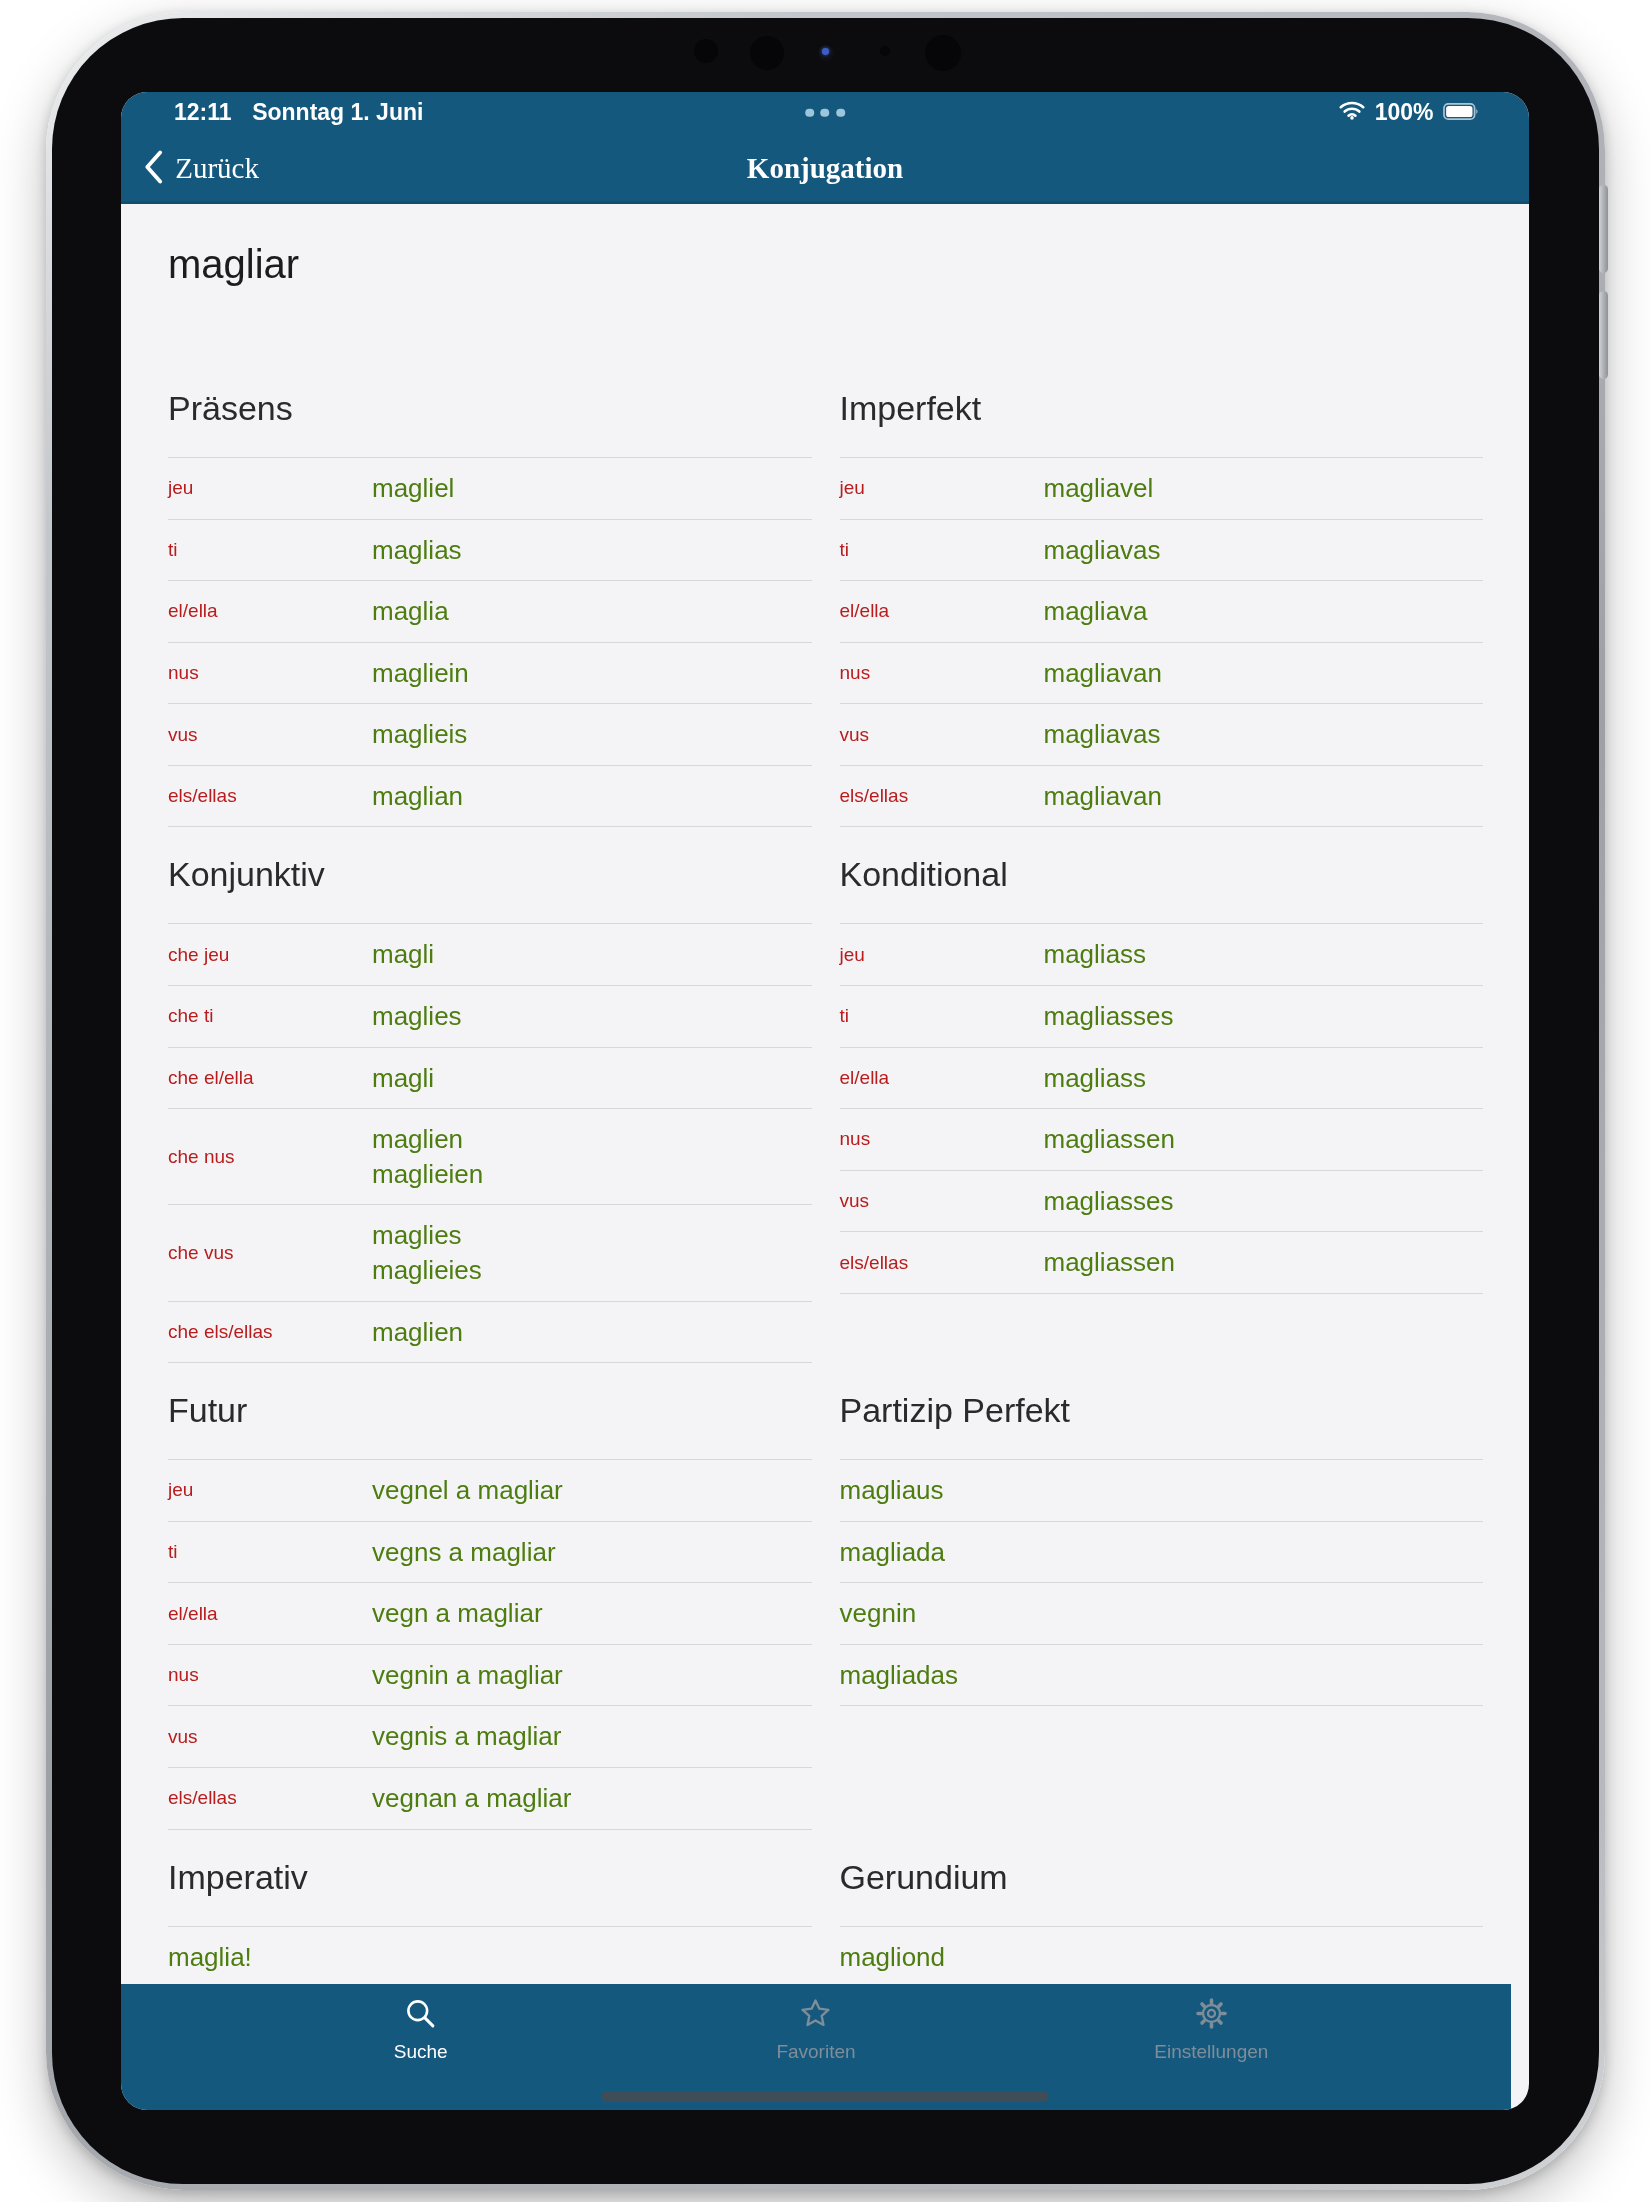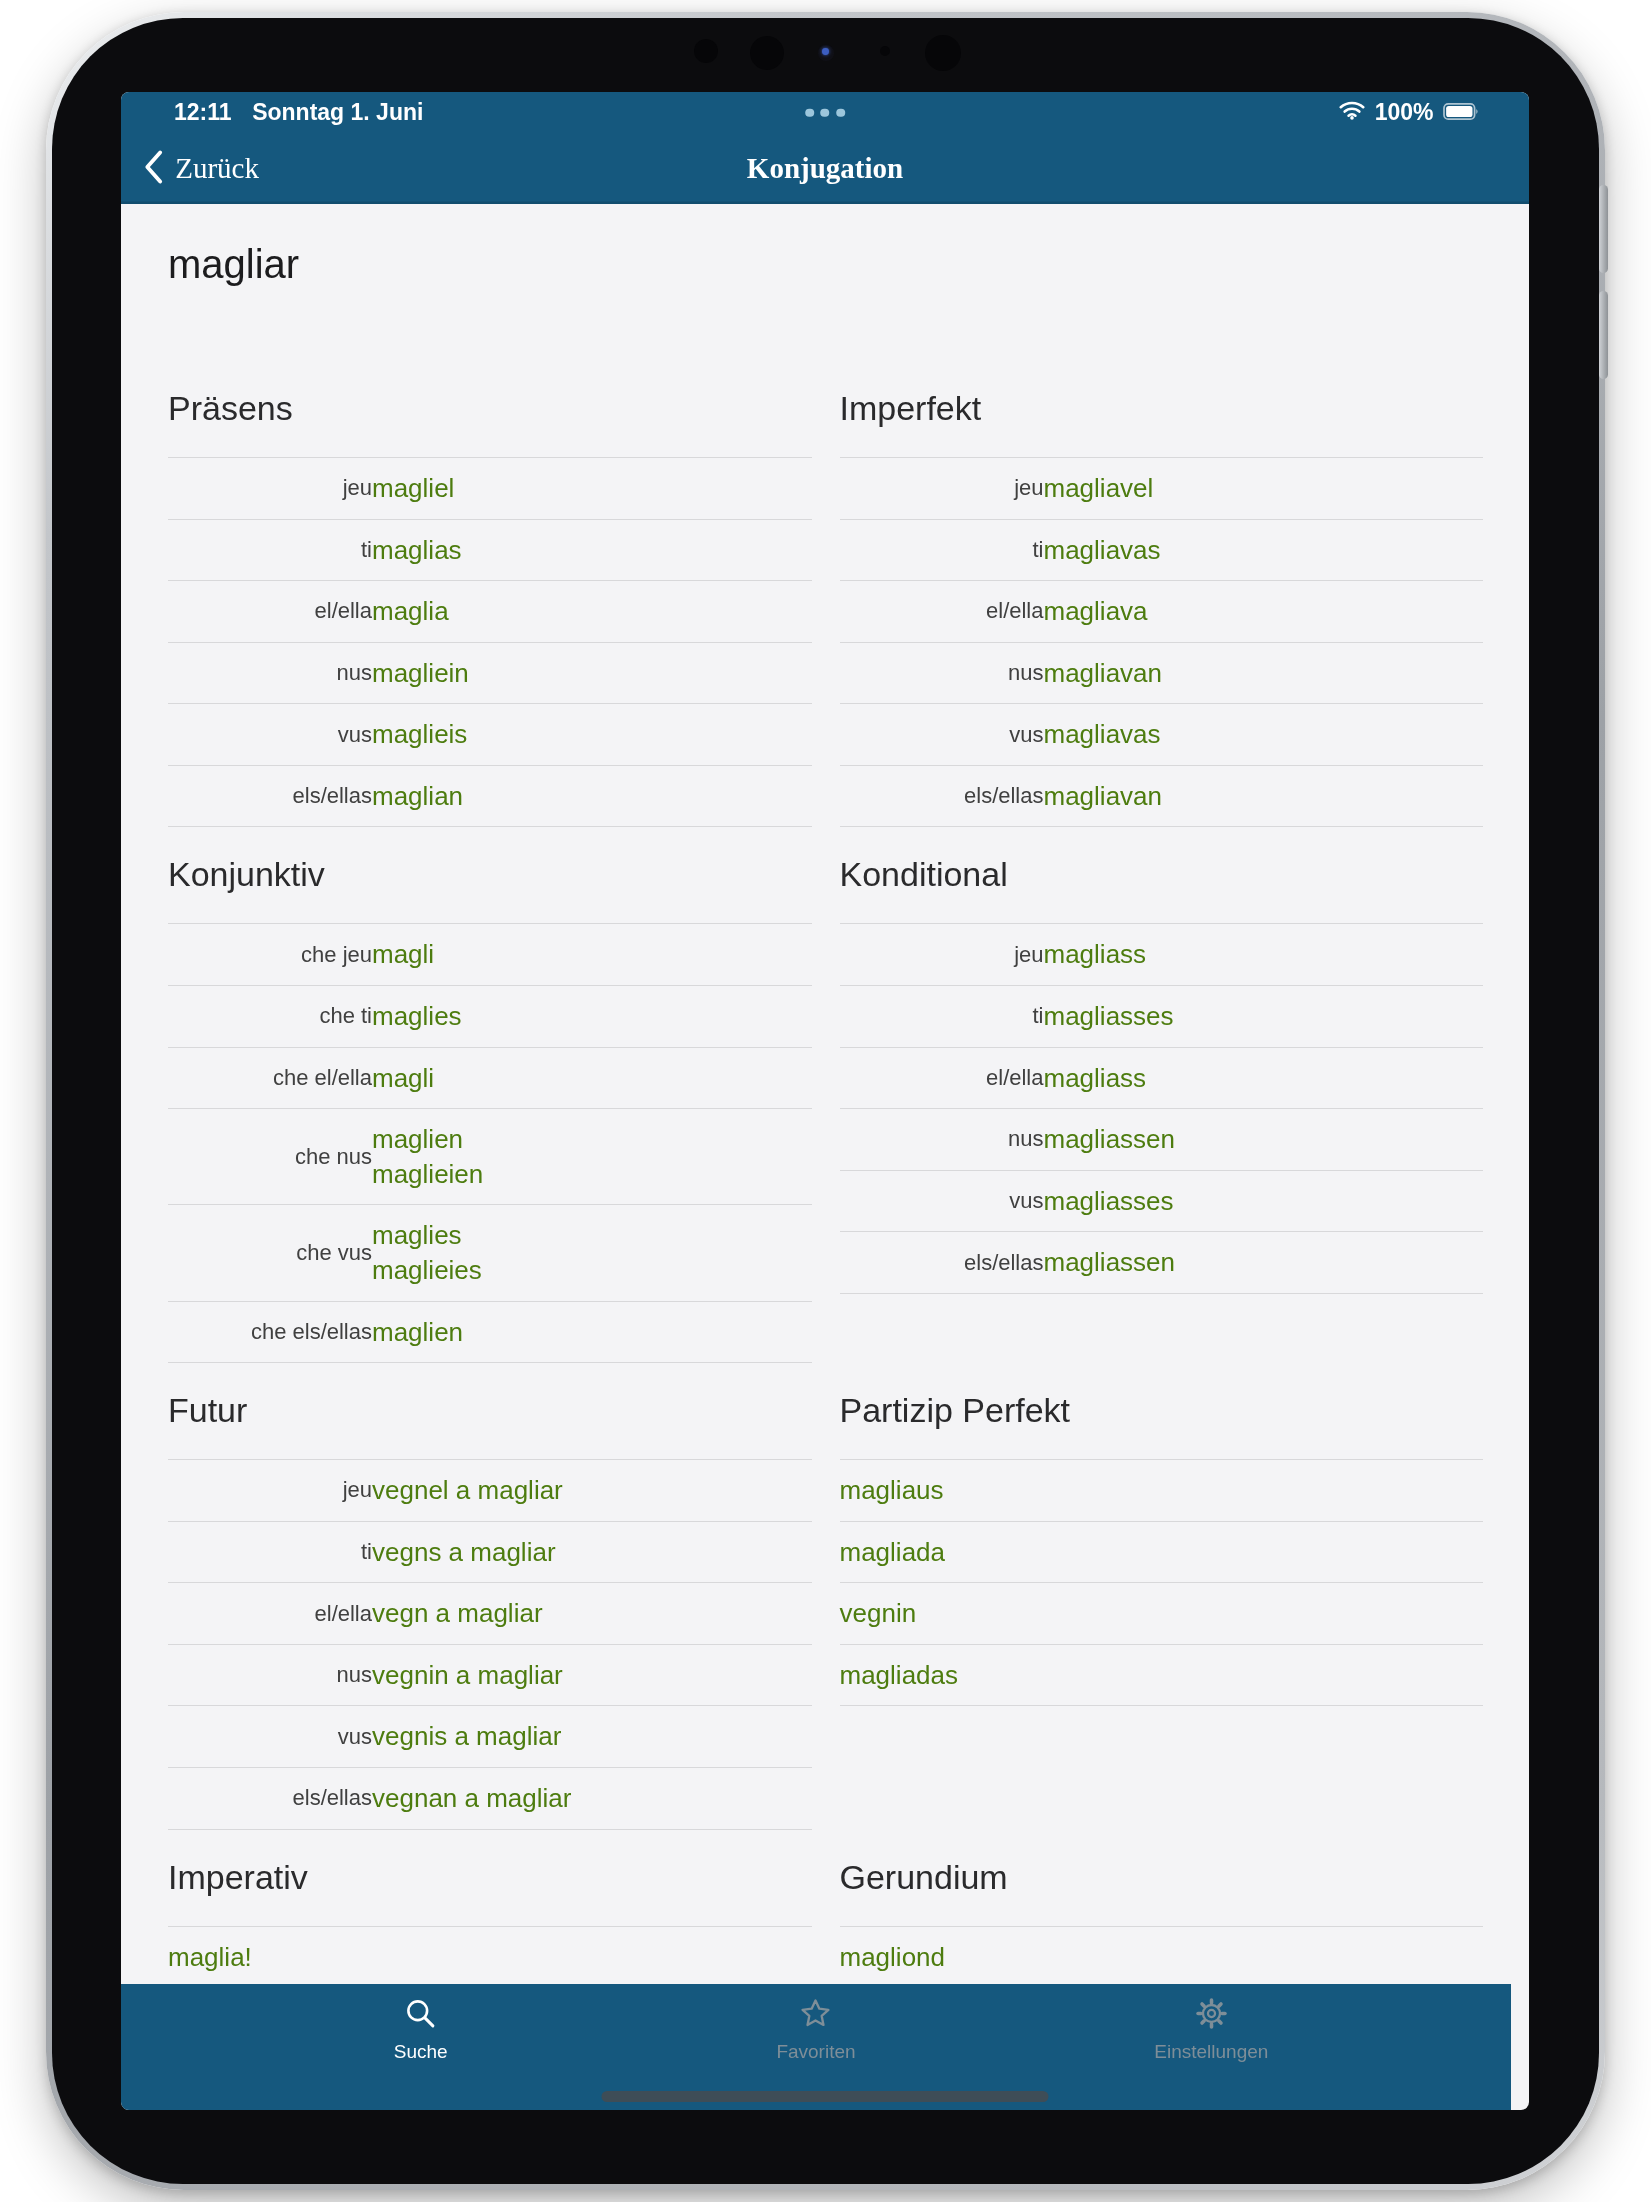--- a/index.html
+++ b/index.html
@@ -11,21 +11,21 @@
           background:linear-gradient(145deg,#eceef0 0%,#c3c6ca 16%,#9da1a6 55%,#b6b9bd 88%,#d3d5d8 100%);
           box-shadow:0 19px 52px rgba(0,0,0,.25),0 3.4px 12px rgba(0,0,0,.18);}
   .bezel{position:absolute;left:6px;top:6px;right:6px;bottom:6px;border-radius:131px;background:#0c0c0e;}
   .cam{position:absolute;border-radius:50%;background:#060608;}
   .cam-lens{position:absolute;border-radius:50%;background:#101016;}
   .cam-lens::after{content:"";position:absolute;left:4.3px;top:3.4px;width:6.9px;height:6.9px;border-radius:50%;
                    background:#3c5ec2;box-shadow:0 0 3.4px #3c5ec2;}
   .side-btn{position:absolute;right:-3.4px;width:9.5px;border-radius:5.2px;
             background:linear-gradient(90deg,#cfd2d6,#8e9296);}
   
-  .screen{position:absolute;left:69px;top:74px;width:1408px;height:2018px;border-radius:8px;
+  .screen{position:absolute;left:69px;top:74px;width:1408px;height:2018px;border-radius:26px;
           background:#F4F4F6;overflow:hidden;}
 
   
   .status-bar{height:41px;background:#15587E;display:flex;align-items:center;
               padding:0 50px 0 53px;color:#fff;font-size:23px;position:relative;}
   .sb-time{font-weight:700;margin-right:20.6px;}
   .sb-date{font-weight:700;}
   .sb-dots{position:absolute;left:50%;top:50%;transform:translate(-50%,-50%);display:flex;gap:6.9px;}
   .sb-dots i{width:8.6px;height:8.6px;border-radius:50%;background:#9CC6DC;}
   .sb-right{margin-left:auto;display:flex;align-items:center;gap:9.5px;}
@@ -42,21 +42,21 @@
   
   .content{position:absolute;left:0;right:0;top:112px;bottom:126px;overflow:hidden;
            padding:0 46px 0 47px;}
   .word-title{margin:38px 0 0 0;font-size:40px;font-weight:400;color:#1c1c1e;}
   .sections{margin-top:102px;display:grid;grid-template-columns:1fr 1fr;column-gap:82px;row-gap:50px;
             align-items:start;gap:28px;}
   .section h2{margin:0 0 29px 0;font-size:34px;font-weight:400;color:#2a2a2c;}
   .ctable{border-bottom:1.7px solid #D8D8DA;}
   .crow{display:flex;align-items:center;border-top:1.7px solid #D8D8DA;padding:13px 0;
         min-height:55px;box-sizing:border-box;}
-  .pronoun{flex:none;width:204px;font-size:22px;color:#404040;text-align:right;}
+  .pronoun{flex:none;width:204px;font-size:19px;color:#b91c1c;}
   .forms{font-size:26px;color:#4d7c0f;line-height:1.33;}
 
   
   .tab-bar{position:absolute;left:0;right:18px;bottom:0;height:126px;background:#15587E;
            display:flex;justify-content:space-around;align-items:flex-start;
            padding:13px 102px 0 102px;box-sizing:border-box;}
   .tab-item{display:flex;flex-direction:column;align-items:center;gap:7.7px;color:#7E8E98;
             width:189px;cursor:pointer;}
   .tab-item.active{color:#ffffff;}
   .tab-item .tab-label{font-size:19px;}

